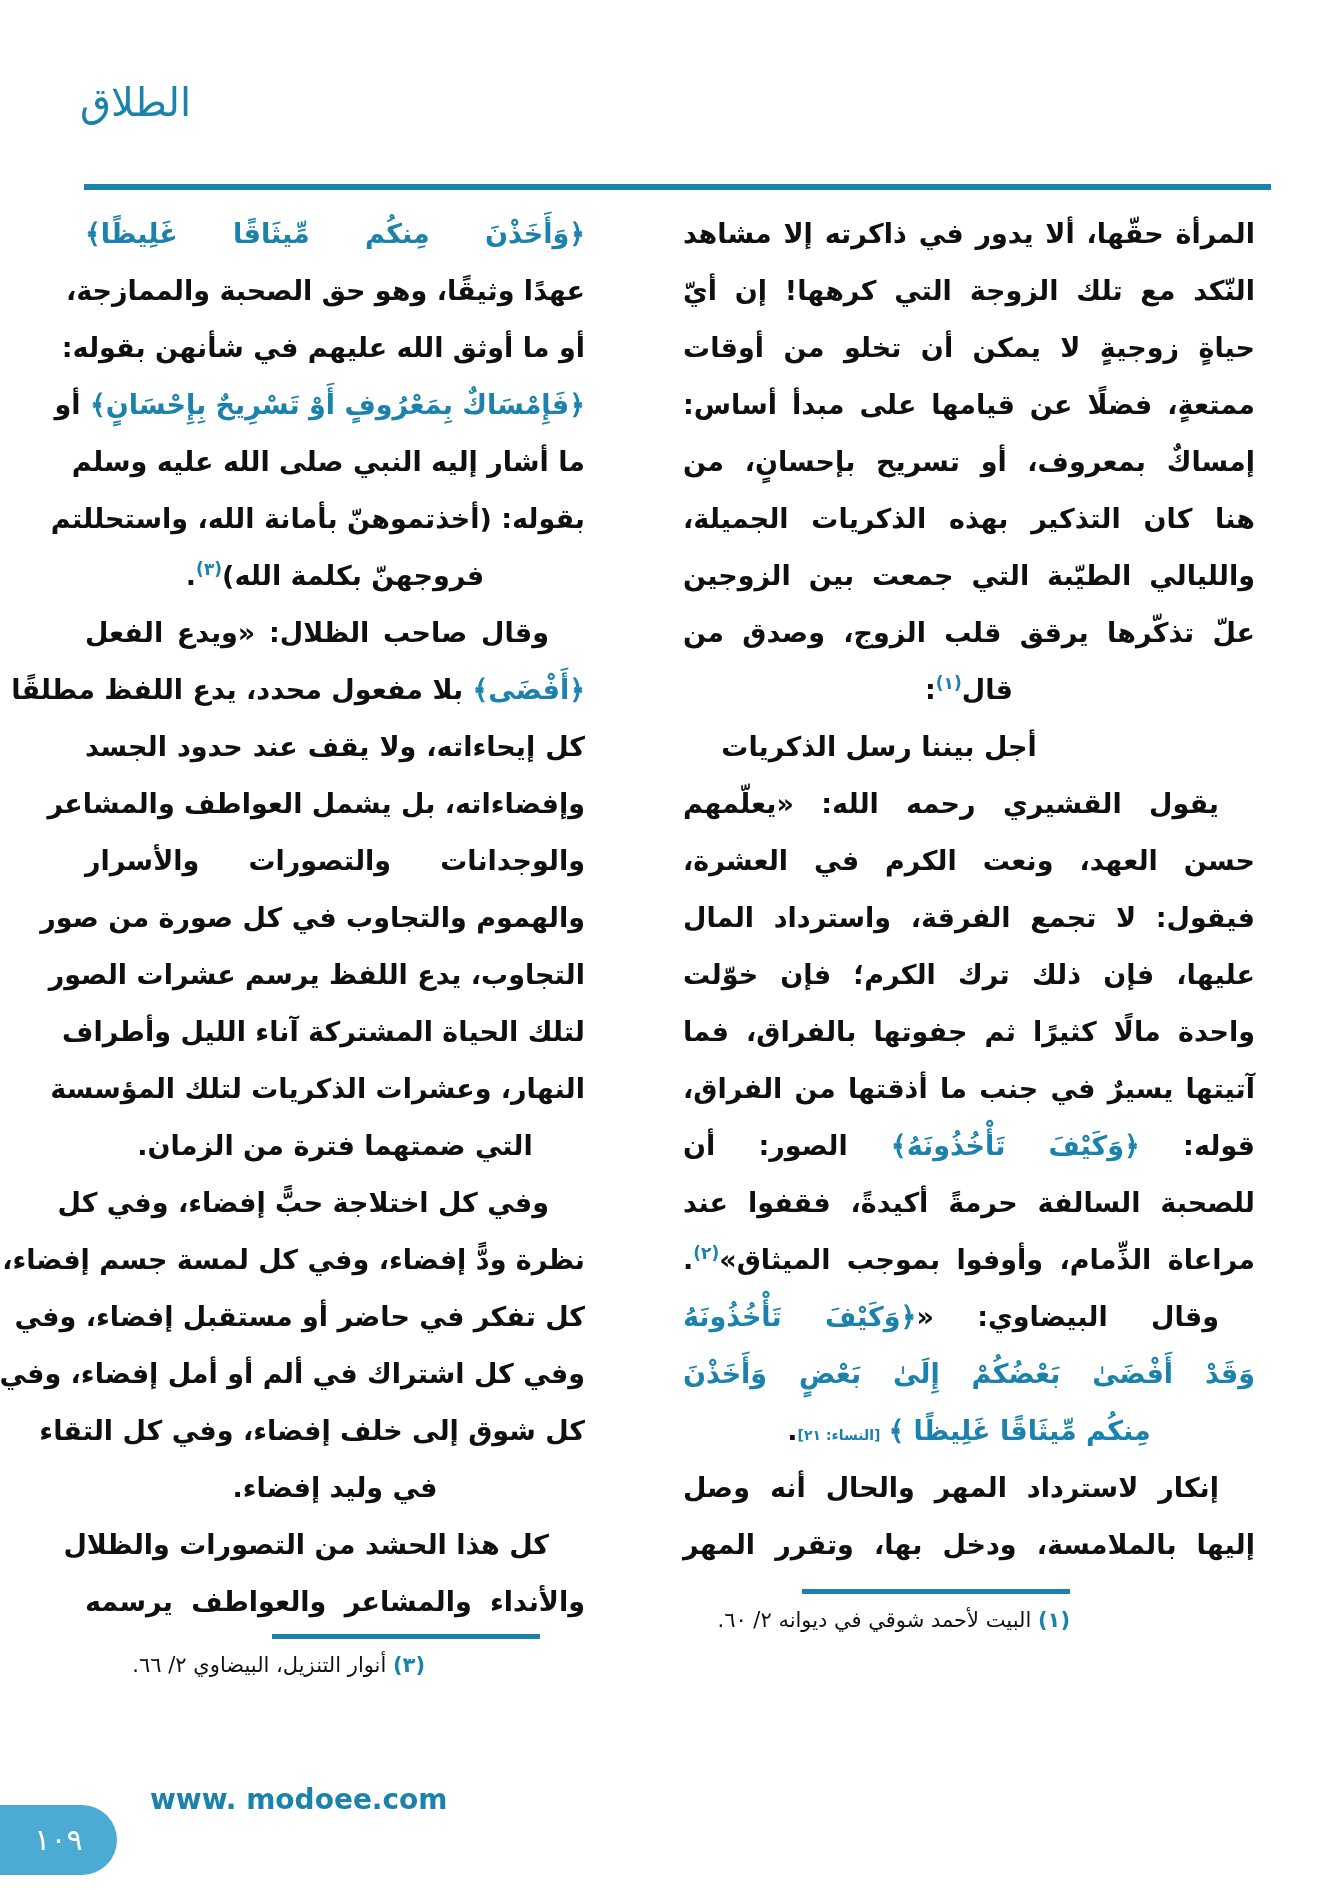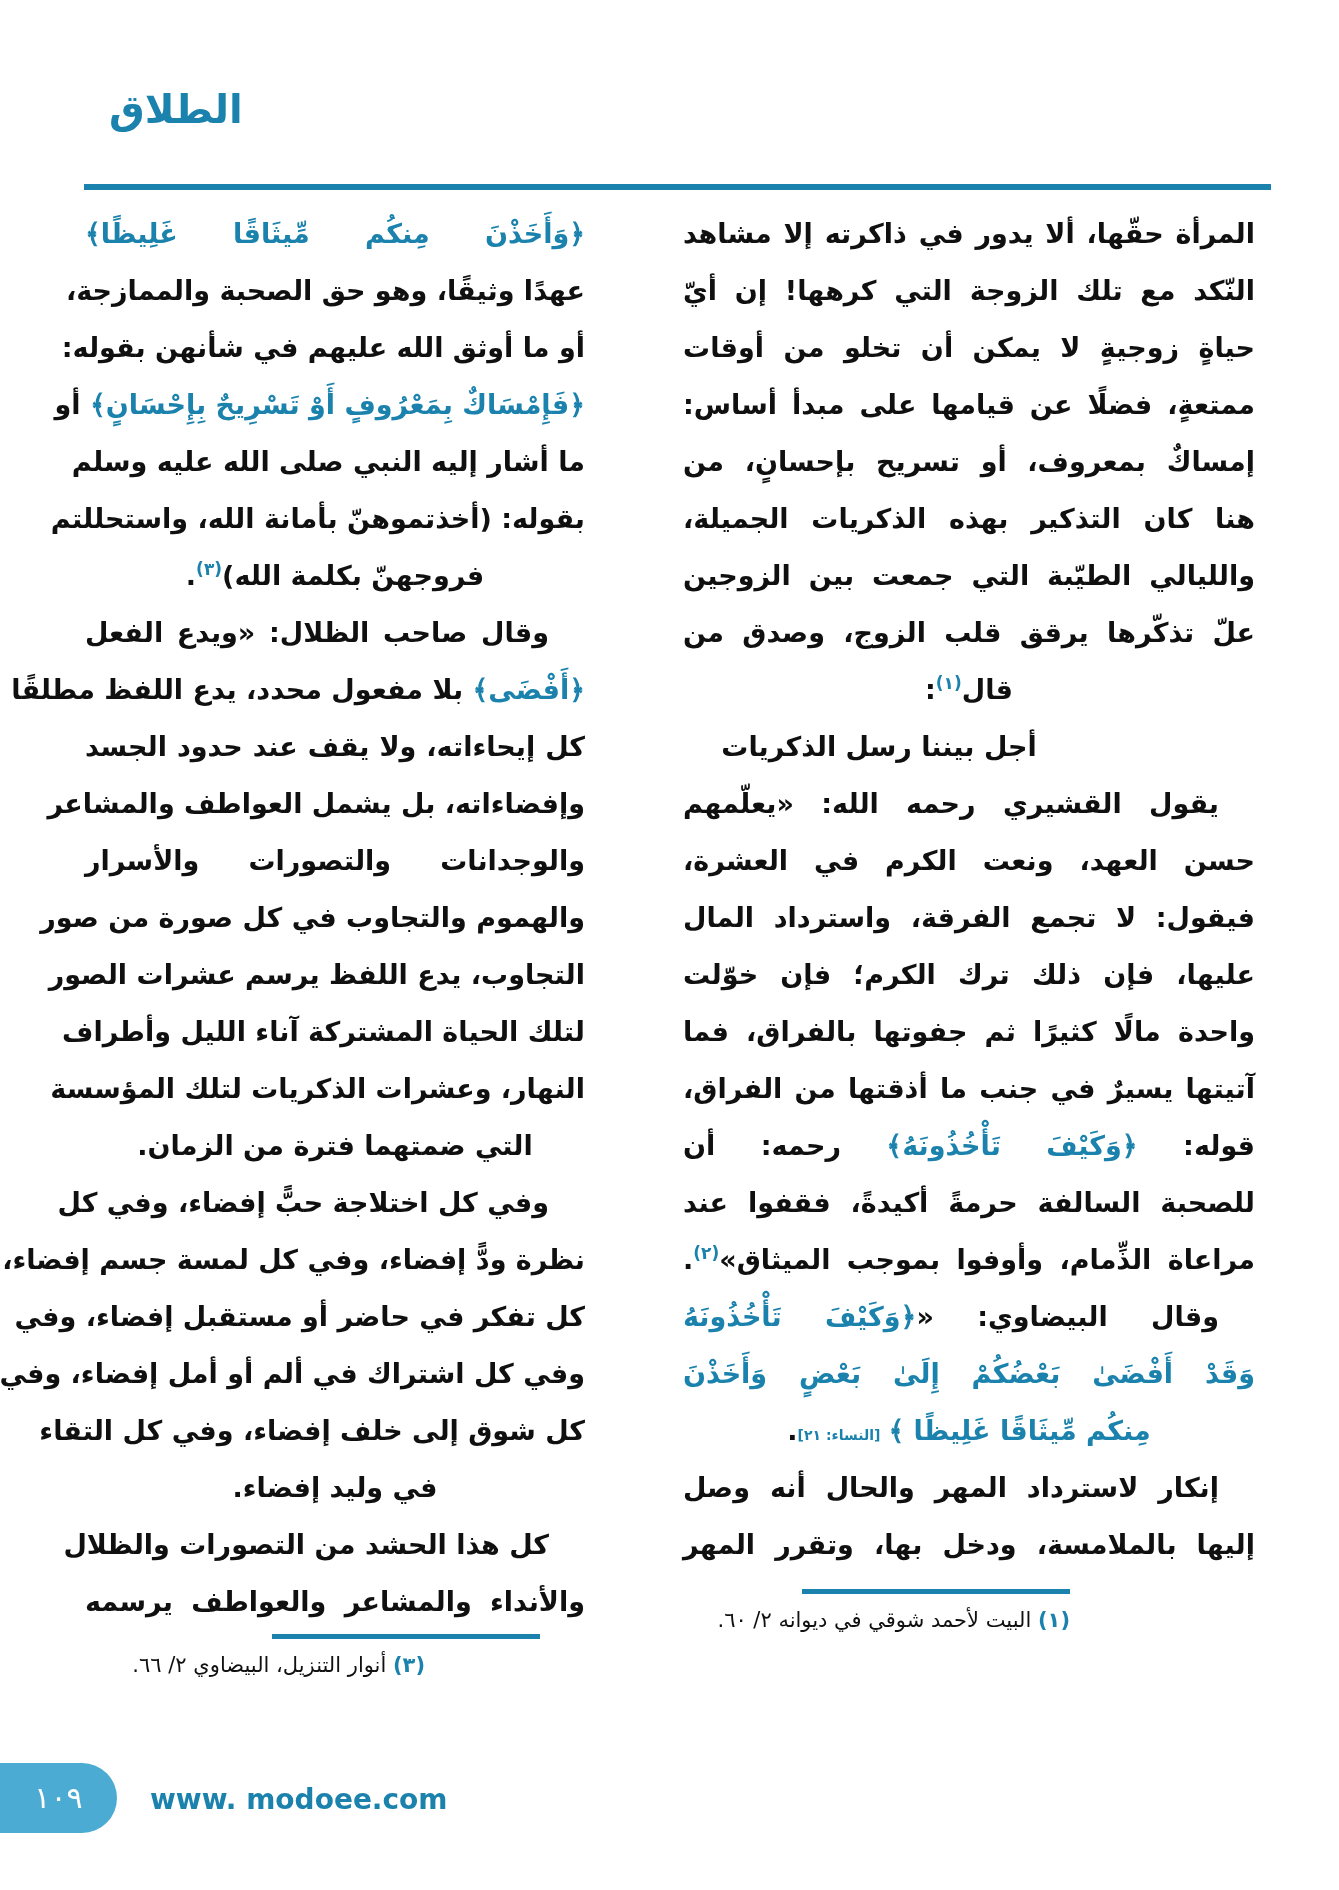--- a/index.html
+++ b/index.html
@@ -7,22 +7,22 @@
   .page{
     position:relative;
     width:1339px;height:1890px;
     background:#ffffff;
     direction:rtl;
     font-family:"DejaVu Sans",sans-serif;
     overflow:hidden;
     margin:0 auto;
   }
   .page-title{
-    position:absolute;left:80px;top:86px;
-    font-size:40px;font-weight:bold;color:#1a82ac;margin-left:29px;
+    position:absolute;left:80px;top:79px;
+    font-size:40px;font-weight:normal;color:#1a82ac;
   }
   .header-rule{
     position:absolute;left:84px;right:68px;top:184px;height:6px;
     background:#1a82ac;
   }
   .col{position:absolute;top:205px;}
   .col-right{right:84px;width:572px;}
   .col-left{left:85px;width:500px;}
   .line{
     height:57px;line-height:57px;
@@ -40,21 +40,21 @@
   .col-right .sep{margin:16px 185px 8px 0;}
   .col-left .sep{margin:4px 45px 8px 0;}
   .fn{
     font-size:21px;font-weight:normal;color:#101010;
     line-height:36px;text-align:right;white-space:nowrap;
   }
   .col-right .fn{margin-right:185px;}
   .col-left .fn{margin-right:160px;}
   .fn .m2{color:#1a82ac;font-weight:bold;}
   .page-pill{
-    position:absolute;left:0;top:1763px;width:117px;height:70px;
+    position:absolute;left:0;top:1805px;width:117px;height:70px;
     background:#4babd3;border-radius:0 35px 35px 0;
     color:#ffffff;text-align:center;line-height:70px;font-size:30px;
   }
   .site-url{
     position:absolute;left:150px;top:1783px;
     font-size:28px;font-weight:bold;color:#1a82ac;direction:ltr;
     font-family:"DejaVu Sans",sans-serif;
   }
 </style>
 </head>
@@ -75,21 +75,21 @@
     <div class="line j">والليالي الطيّبة التي جمعت بين الزوجين</div>
     <div class="line j">علّ تذكّرها يرقق قلب الزوج، وصدق من</div>
     <div class="line"><span>قال</span><sup class="m">(١)</sup><span>:</span></div>
     <div class="line poem1">أجل بيننا رسل الذكريات</div>
     <div class="line j ind">يقول القشيري رحمه الله: «يعلّمهم</div>
     <div class="line j">حسن العهد، ونعت الكرم في العشرة،</div>
     <div class="line j">فيقول: لا تجمع الفرقة، واسترداد المال</div>
     <div class="line j">عليها، فإن ذلك ترك الكرم؛ فإن خوّلت</div>
     <div class="line j">واحدة مالًا كثيرًا ثم جفوتها بالفراق، فما</div>
     <div class="line j">آتيتها يسيرٌ في جنب ما أذقتها من الفراق،</div>
-    <div class="line j"><span>قوله: </span><span class="q">﴿وَكَيْفَ تَأْخُذُونَهُ﴾</span><span> رحمه: أن</span></div>
+    <div class="line j"><span>قوله: </span><span class="q">﴿وَكَيْفَ تَأْخُذُونَهُ﴾</span><span> الصور: أن</span></div>
     <div class="line j">للصحبة السالفة حرمةً أكيدةً، فقفوا عند</div>
     <div class="line j"><span>مراعاة الذِّمام، وأوفوا بموجب الميثاق»</span><sup class="m">(٢)</sup><span>.</span></div>
     <div class="line j ind"><span>وقال البيضاوي: «</span><span class="q">﴿وَكَيْفَ تَأْخُذُونَهُ</span></div>
     <div class="line j q">وَقَدْ أَفْضَىٰ بَعْضُكُمْ إِلَىٰ بَعْضٍ وَأَخَذْنَ</div>
     <div class="line"><span class="q">مِنكُم مِّيثَاقًا غَلِيظًا ﴾</span><span class="ref">[النساء: ٢١]</span><span>.</span></div>
     <div class="line j ind">إنكار لاسترداد المهر والحال أنه وصل</div>
     <div class="line j">إليها بالملامسة، ودخل بها، وتقرر المهر</div>
 
     <div class="sep"></div>
     <div class="fn"><span class="m2">(١)</span><span> البيت لأحمد شوقي في ديوانه ٢/ ٦٠.</span></div>

